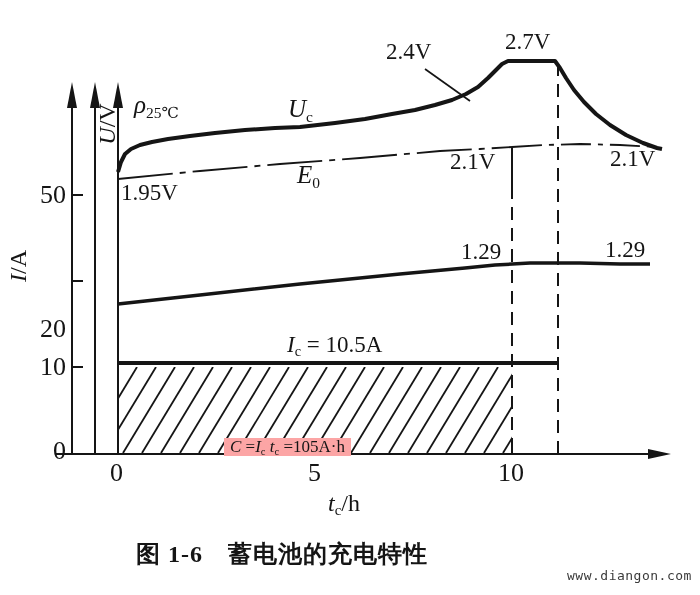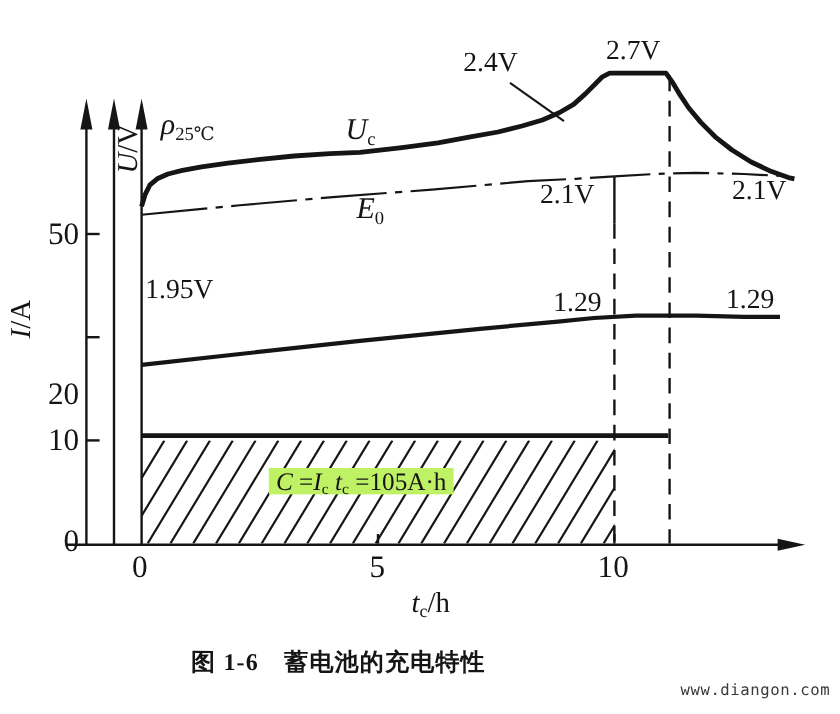--- a/index.html
+++ b/index.html
@@ -7,22 +7,22 @@
        font-family:"Liberation Serif","DejaVu Serif",serif;color:#151515;}
   #plot{position:absolute;left:0;top:0;}
   .lbl{position:absolute;font-size:23px;line-height:1.05;color:#151515;white-space:pre;}
   .lbl .it,.it{font-style:italic;}
   .lbl sub{font-size:62%;vertical-align:-0.3em;line-height:0;white-space:pre;text-align:center;}
   .big{font-size:25px;}
   .ytick{width:42px;text-align:right;font-size:26px;}
   .xtick{font-size:26px;}
   .rot{width:64px;height:28px;line-height:28px;text-align:center;
        transform:rotate(-90deg);font-size:24px;}
-  .cap-box{background:#bef264;padding:0 6px;font-size:21px;}
-  .caption{left:0;top:542px;width:564px;text-align:center;font-size:20px;
+  .cap-box{background:#fca5a5;padding:0 6px;font-size:17px;margin-top:48px;}
+  .caption{left:0;top:542px;width:564px;text-align:center;font-size:24px;
            font-weight:bold;letter-spacing:1px;}
   .watermark{left:567px;top:569px;font-family:"DejaVu Sans Mono","Liberation Mono",monospace;
              font-size:13px;color:#3a3a3a;letter-spacing:0.5px;font-weight:normal;}
 </style>
 </head>
 <body>
 
 <div id="fig">
 
   <svg id="plot" width="700" height="530" viewBox="0 0 700 530">
@@ -84,40 +84,41 @@
         <path d="M512,186 L512,453" fill="none" stroke="#151515" stroke-width="2" stroke-dasharray="13 8"></path>
         <path d="M558,63 L558,453" fill="none" stroke="#151515" stroke-width="2" stroke-dasharray="13 8"></path>
         <path d="M425,69 L470,101" fill="none" stroke="#151515" stroke-width="1.7"></path>
       </g>
   </svg>
 
   <div class="lbl" style="left:386px;top:40px;">2.4V</div>
   <div class="lbl" style="left:505px;top:30px;">2.7V</div>
   <div class="lbl" style="left:450px;top:150px;">2.1V</div>
   <div class="lbl" style="left:610px;top:147px;">2.1V</div>
-  <div class="lbl" style="left:121px;top:181px;margin-top:48px;">1.95V</div>
+  <div class="lbl" style="left:121px;top:181px;">1.95V</div>
 
   <div class="lbl big" style="left:288px;top:96px;"><span class="it">U</span><sub>c</sub></div>
   <div class="lbl big" style="left:297px;top:162px;"><span class="it">E</span><sub>0</sub></div>
   <div class="lbl big" style="left:134px;top:92px;"><span class="it">ρ</span><sub>25℃</sub></div>
 
   <div class="lbl" style="left:461px;top:240px;">1.29</div>
   <div class="lbl" style="left:605px;top:238px;">1.29</div>
 
+  <div class="lbl" style="left:287px;top:333px;"><span class="it">I</span><sub>c</sub><span> = 10.5A</span></div>
 
   <div class="lbl cap-box" style="left:224px;top:390px;"><span class="it">C</span><span> =</span><span class="it">I</span><sub>c</sub><span> </span><span class="it">t</span><sub>c</sub><span> =105A·h</span></div>
 
   <div class="lbl ytick" style="left:24px;top:181px;">50</div>
   <div class="lbl ytick" style="left:24px;top:267px;margin-top:48px;">20</div>
   <div class="lbl ytick" style="left:24px;top:353px;">10</div>
   <div class="lbl ytick" style="left:24px;top:437px;">0</div>
 
   <div class="lbl xtick" style="left:110px;top:459px;">0</div>
   <div class="lbl xtick" style="left:308px;top:459px;">5</div>
   <div class="lbl xtick" style="left:498px;top:459px;">10</div>
 
   <div class="lbl rot" style="left:-14px;top:252px;"><span class="it">I</span><span>/A</span></div>
   <div class="lbl rot" style="left:75px;top:110px;"><span class="it">U</span><span>/V</span></div>
-  <div class="lbl" style="left:343px;top:491px;font-size:24px;"><span class="it">t</span><sub>c</sub><span>/h</span></div>
+  <div class="lbl" style="left:328px;top:491px;font-size:24px;"><span class="it">t</span><sub>c</sub><span>/h</span></div>
 
   <div class="lbl caption">图 1-6　蓄电池的充电特性</div>
   <div class="lbl watermark">www.diangon.com</div>
 </div>
 
 </body></html>

